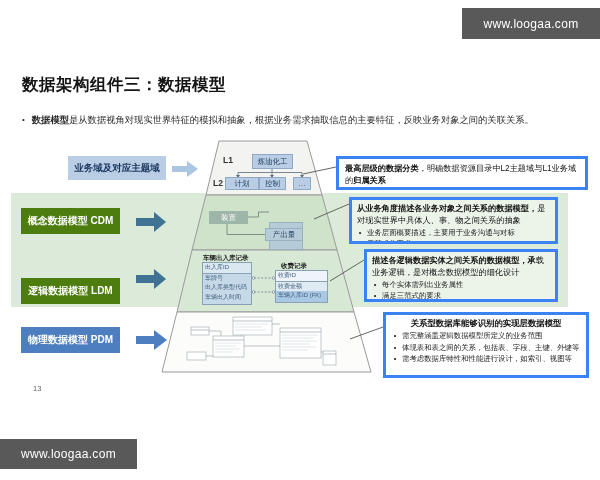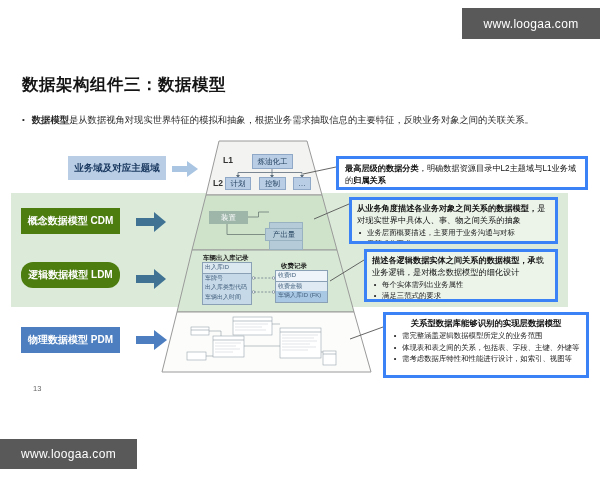--- a/index.html
+++ b/index.html
@@ -132,36 +132,36 @@
       <i class="sh"></i>
       <i class="hd"></i>
     </div>
 
   <div class="abs lbl lbl-model bg-steel" style="left:21px;top:208px;">概念数据模型 CDM</div>
   <div class="arr arr-big c-steel" style="left:136px;top:212px;">
       <i class="sh"></i>
       <i class="hd"></i>
     </div>
 
-  <div class="abs lbl lbl-model bg-steel" style="left:21px;top:262px;border-radius:12px;">逻辑数据模型 LDM</div>
+  <div class="abs lbl lbl-model bg-steel" style="left:21px;top:278px;">逻辑数据模型 LDM</div>
   <div class="arr arr-big c-steel" style="left:136px;top:269px;">
       <i class="sh"></i>
       <i class="hd"></i>
     </div>
 
   <div class="abs lbl lbl-model bg-blue" style="left:21px;top:327px;">物理数据模型 PDM</div>
   <div class="arr arr-big c-blue" style="left:136px;top:330px;">
       <i class="sh"></i>
       <i class="hd"></i>
     </div>
 
   <div class="abs plbl" style="left:223px;top:155px;">L1</div>
   <div class="abs pbx" style="left:252px;top:154px;width:41px;height:15px;">炼油化工</div>
   <div class="abs plbl" style="left:213px;top:178px;">L2</div>
-  <div class="abs pbx" style="left:225px;top:177px;width:26px;height:13px;">计划</div>
+  <div class="abs pbx" style="left:225px;top:177px;width:34px;height:13px;">计划</div>
   <div class="abs pbx" style="left:259px;top:177px;width:27px;height:13px;">控制</div>
   <div class="abs pbx" style="left:293px;top:177px;width:18px;height:13px;">…</div>
 
   <div class="abs ent ent-dev" style="left:209px;top:211px;width:39px;height:13px;">装置</div>
   <div class="abs ent ent-per" style="left:269px;top:222px;width:34px;height:28px;">人员</div>
   <div class="abs ent ent-per" style="left:265px;top:228px;width:38px;height:13px;">产出量</div>
 
   <div class="abs ttl" style="left:203px;top:254px;">车辆出入库记录</div>
   <div class="abs etab" style="left:202px;top:262px;width:50px;height:43px;background:#c6d9e8;">
     <div class="r" style="background:#dce8f0;border-bottom:1px solid #8aa0b5;">出入库ID</div>

